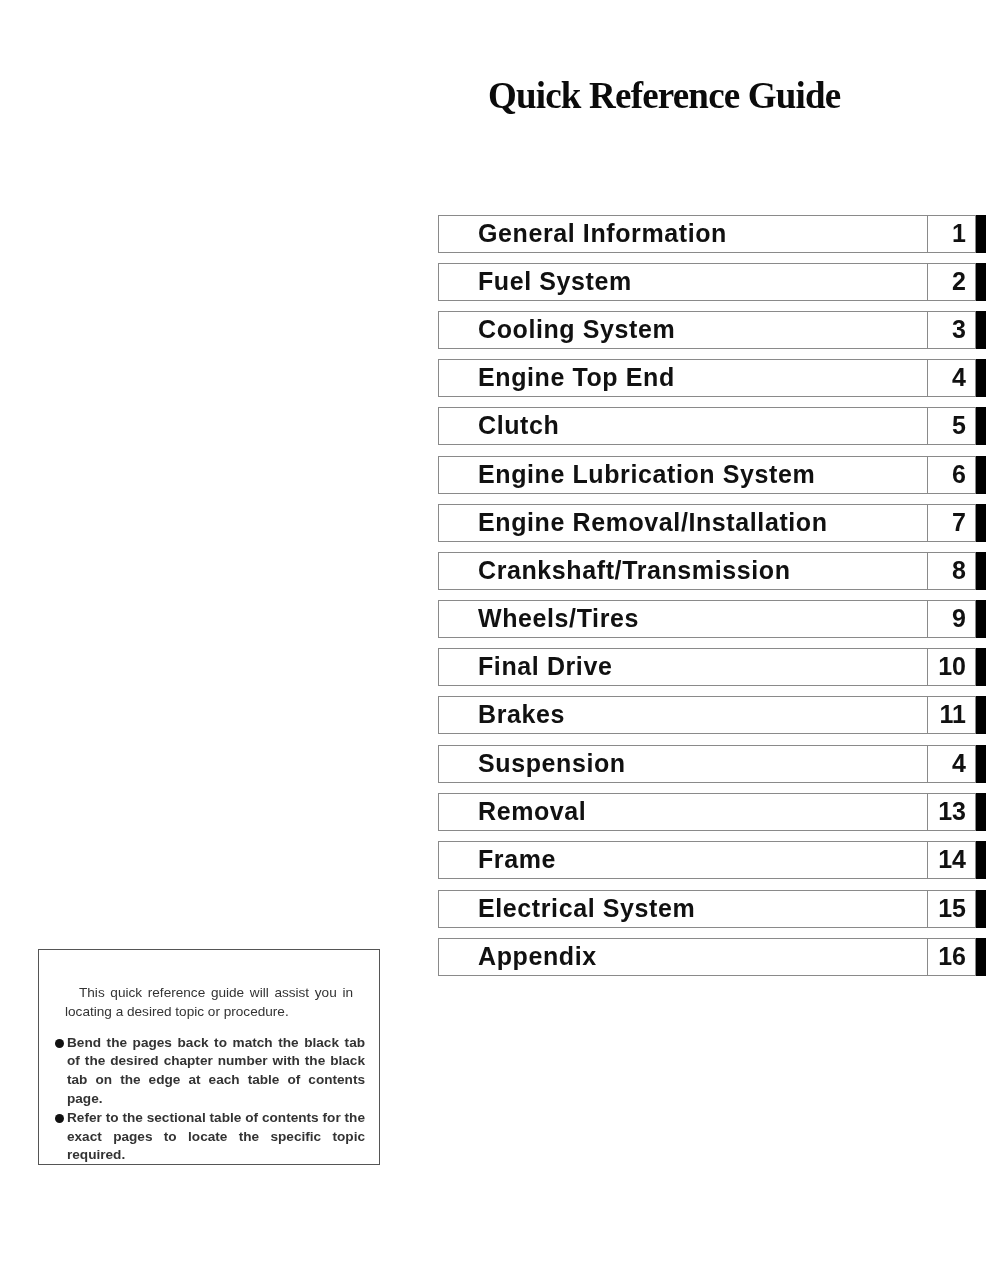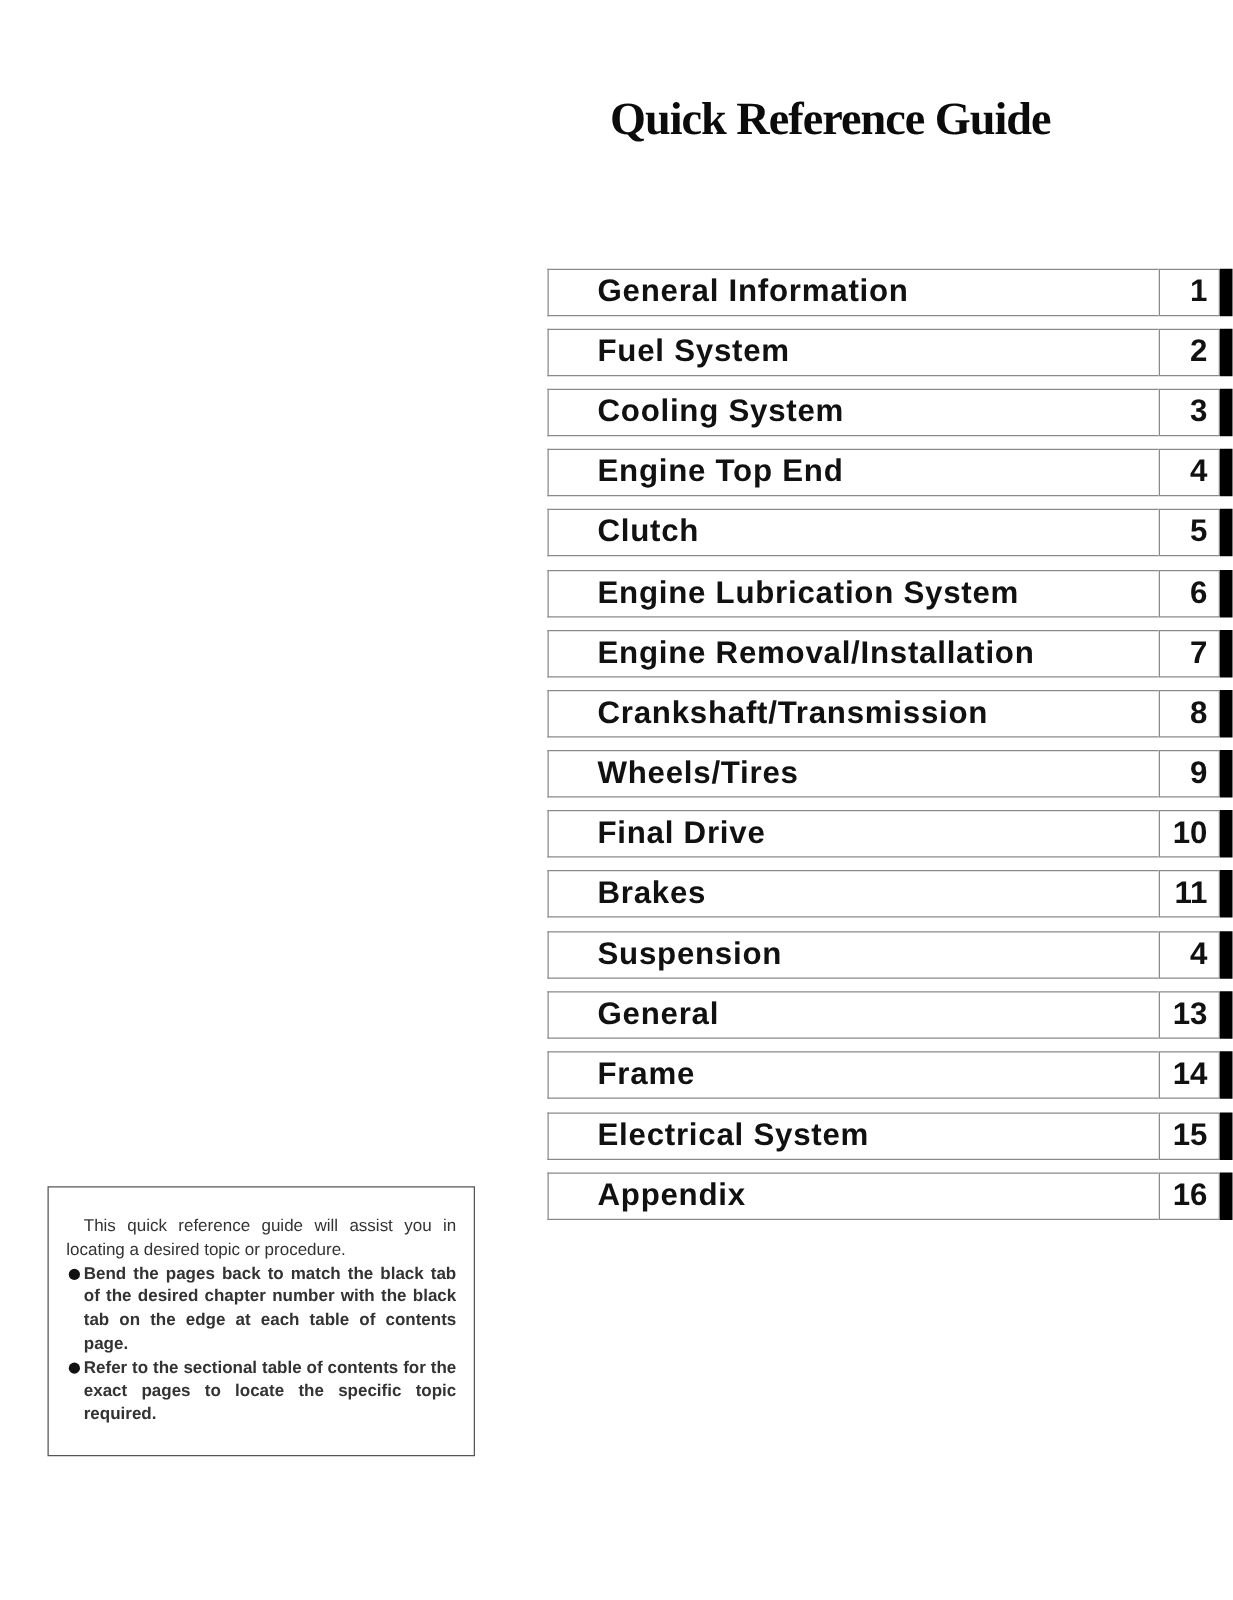--- a/index.html
+++ b/index.html
@@ -38,21 +38,21 @@
     .row .tab {
       position: absolute; left: 538px; top: 0; width: 10px; height: 38px;
       background: #000;
     }
     .note {
       position: absolute; left: 38px; top: 949px; width: 342px; height: 216px;
       border: 1.5px solid #555; box-sizing: border-box;
       font-size: 13.6px; line-height: 18.8px; color: #333;
       padding: 22px 14px 0 14px;
     }
-    .note .intro { text-indent: 14px; margin: 0; text-align: justify; }
+    .note .intro { text-indent: 14px; margin: 12px; text-align: justify; }
     .note .bullet { position: relative; padding-left: 14px; margin: 0; text-align: justify; font-weight: bold; }
     .note .bullet .dot {
       position: absolute; left: 2px; top: 5px; width: 9px; height: 9px;
       border-radius: 50%; background: #111;
     }
   </style>
 </head>
 <body>
 
 <div class="title">Quick Reference Guide</div>
@@ -161,21 +161,21 @@
     <div class="label-box">
         <span class="label">Suspension</span>
       </div>
     <div class="num-box">
         <span class="num">4</span>
       </div>
     <div class="tab"></div>
   </div>
   <div class="row" style="top:578px">
     <div class="label-box">
-        <span class="label">General</span>
+        <span class="label">Removal</span>
       </div>
     <div class="num-box">
         <span class="num">13</span>
       </div>
     <div class="tab"></div>
   </div>
   <div class="row" style="top:626px">
     <div class="label-box">
         <span class="label">Frame</span>
       </div>

